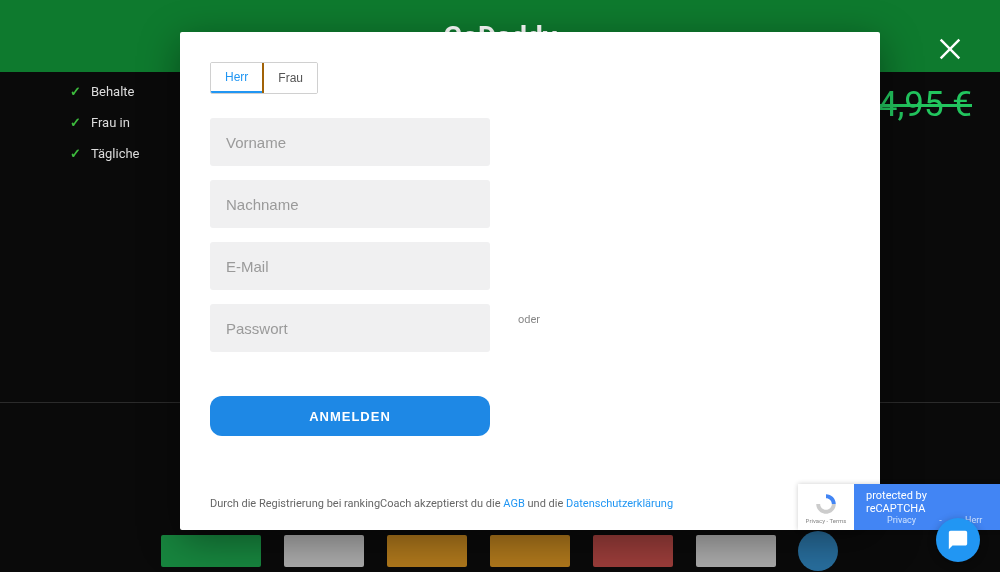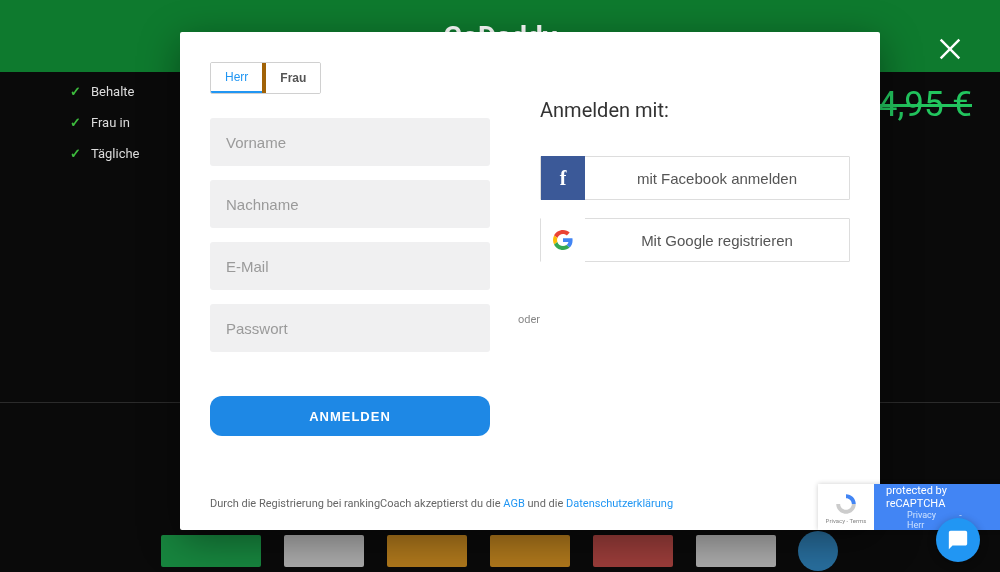--- a/index.html
+++ b/index.html
@@ -158,22 +158,21 @@
       cursor: pointer;
       background: #fff;
       color: #555;
       border: none;
     }
     .salutation-tab.active {
       color: #2196f3;
       border-bottom: 2px solid #2196f3;
     }
     .salutation-tab + .salutation-tab {
-      border-left: 4px solid #a16207;
-      font-weight: bold;
+      border-left: 2px solid #a16207;
     }
     .form-input {
       width: 100%;
       height: 48px;
       background: #f0f0f1;
       border: none;
       border-radius: 3px;
       padding: 0 16px;
       font-size: 15px;
       color: #333;
@@ -297,21 +296,21 @@
       color: #888;
     }
     .recaptcha-text-box {
       background: #4285f4;
       color: #fff;
       padding: 8px 12px;
       font-size: 11px;
       display: flex;
       flex-direction: column;
       justify-content: center;
-      width: 126px;
+      width: 146px;
     }
     .recaptcha-links {
       font-size: 9px;
     }
     .recaptcha-links span {
       color: #cde2ff;
       padding-left: 21px;
     }
     .chat-bubble {
       position: absolute;
@@ -378,38 +377,20 @@
       </div>
       <input type="text" class="form-input" placeholder="Vorname" style="">
       <input type="text" class="form-input" placeholder="Nachname" style="">
       <input type="email" class="form-input" placeholder="E-Mail" style="">
       <input type="password" class="form-input" placeholder="Passwort" style="">
       <button class="submit-btn">ANMELDEN</button>
     </div>
     <div class="divider-col">
       <span class="divider-text">oder</span>
     </div>
-    <div class="right-col">
-      <h2 class="right-heading">Anmelden mit:</h2>
-      <button class="social-btn">
-        <span class="social-icon-box fb">f</span>
-        <span class="social-label">mit Facebook anmelden</span>
-      </button>
-      <button class="social-btn">
-        <span class="social-icon-box google">
-          <svg class="google-g" viewBox="0 0 48 48">
-            <path fill="#EA4335" d="M24 9.5c3.54 0 6.71 1.22 9.21 3.6l6.85-6.85C35.9 2.38 30.47 0 24 0 14.62 0 6.51 5.38 2.56 13.22l7.98 6.19C12.43 13.72 17.74 9.5 24 9.5z"></path>
-            <path fill="#4285F4" d="M46.98 24.55c0-1.57-.15-3.09-.38-4.55H24v9.02h12.94c-.58 2.96-2.26 5.48-4.78 7.18l7.73 6c4.51-4.18 7.09-10.36 7.09-17.65z"></path>
-            <path fill="#FBBC05" d="M10.53 28.59c-.48-1.45-.76-2.99-.76-4.59s.27-3.14.76-4.59l-7.98-6.19C.92 16.46 0 20.12 0 24c0 3.88.92 7.54 2.56 10.78l7.97-6.19z"></path>
-            <path fill="#34A853" d="M24 48c6.48 0 11.93-2.13 15.89-5.81l-7.73-6c-2.15 1.45-4.92 2.3-8.16 2.3-6.26 0-11.57-4.22-13.47-9.91l-7.98 6.19C6.51 42.62 14.62 48 24 48z"></path>
-          </svg>
-        </span>
-        <span class="social-label">Mit Google registrieren</span>
-      </button>
-    </div>
   </div>
   <div class="legal-text">
     <span>Durch die Registrierung bei rankingCoach akzeptierst du die </span><a href="#">AGB</a><span> und die </span><a href="#">Datenschutzerklärung</a>
   </div>
 </div>
 
 <button class="close-btn">
   <svg viewBox="0 0 24 24">
     <line x1="4" y1="4" x2="20" y2="20" stroke="#fff" stroke-width="2"></line>
     <line x1="20" y1="4" x2="4" y2="20" stroke="#fff" stroke-width="2"></line>

